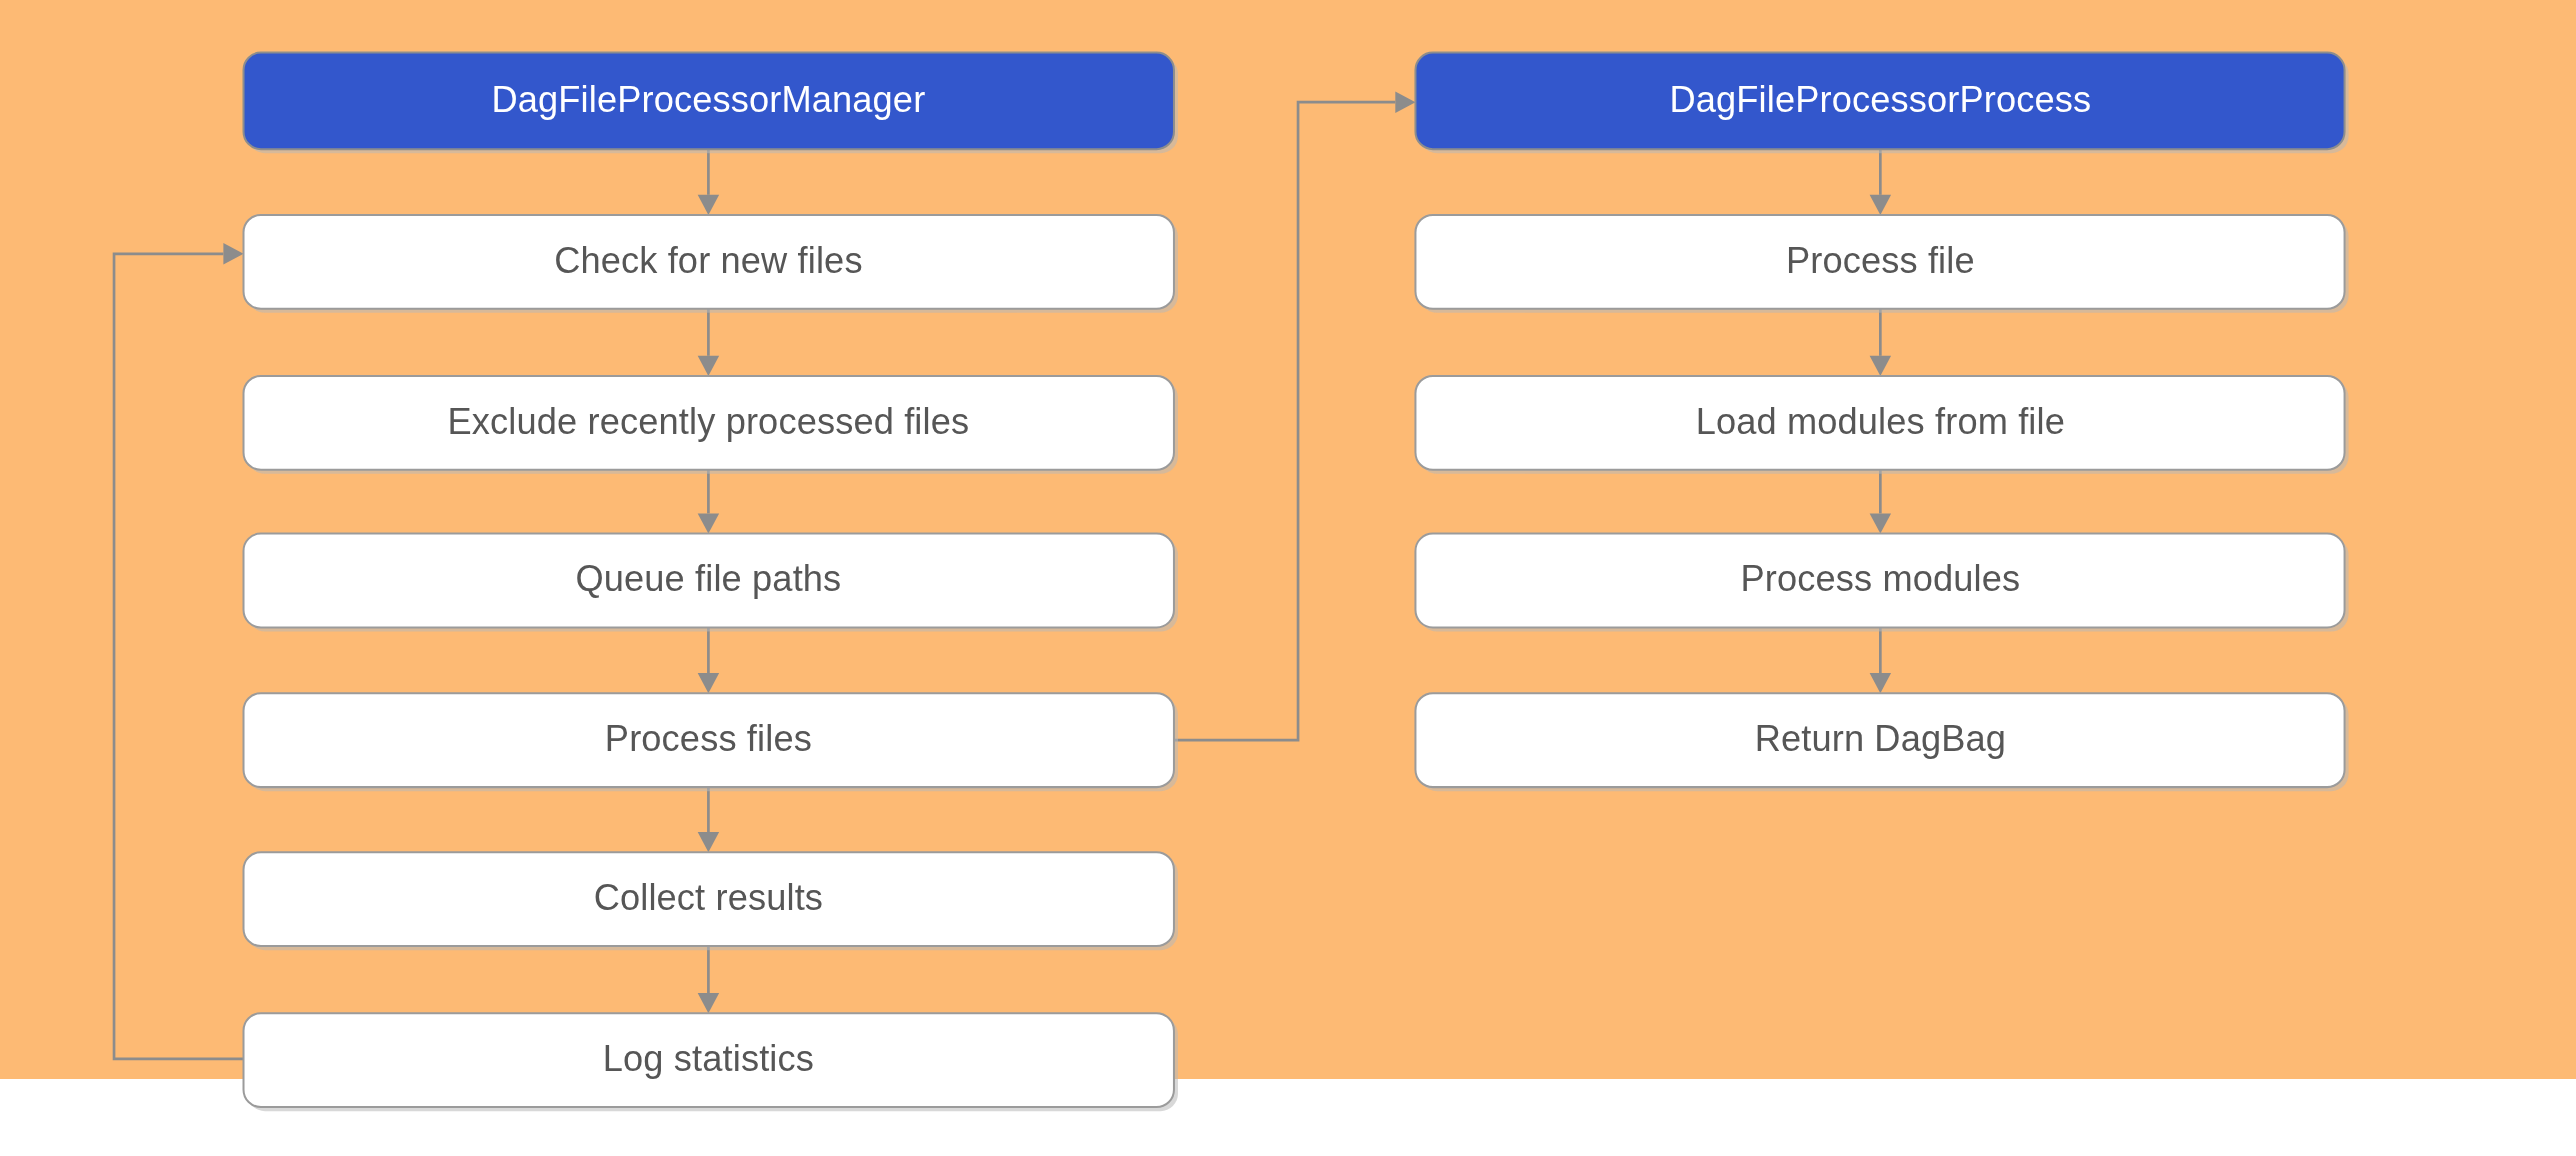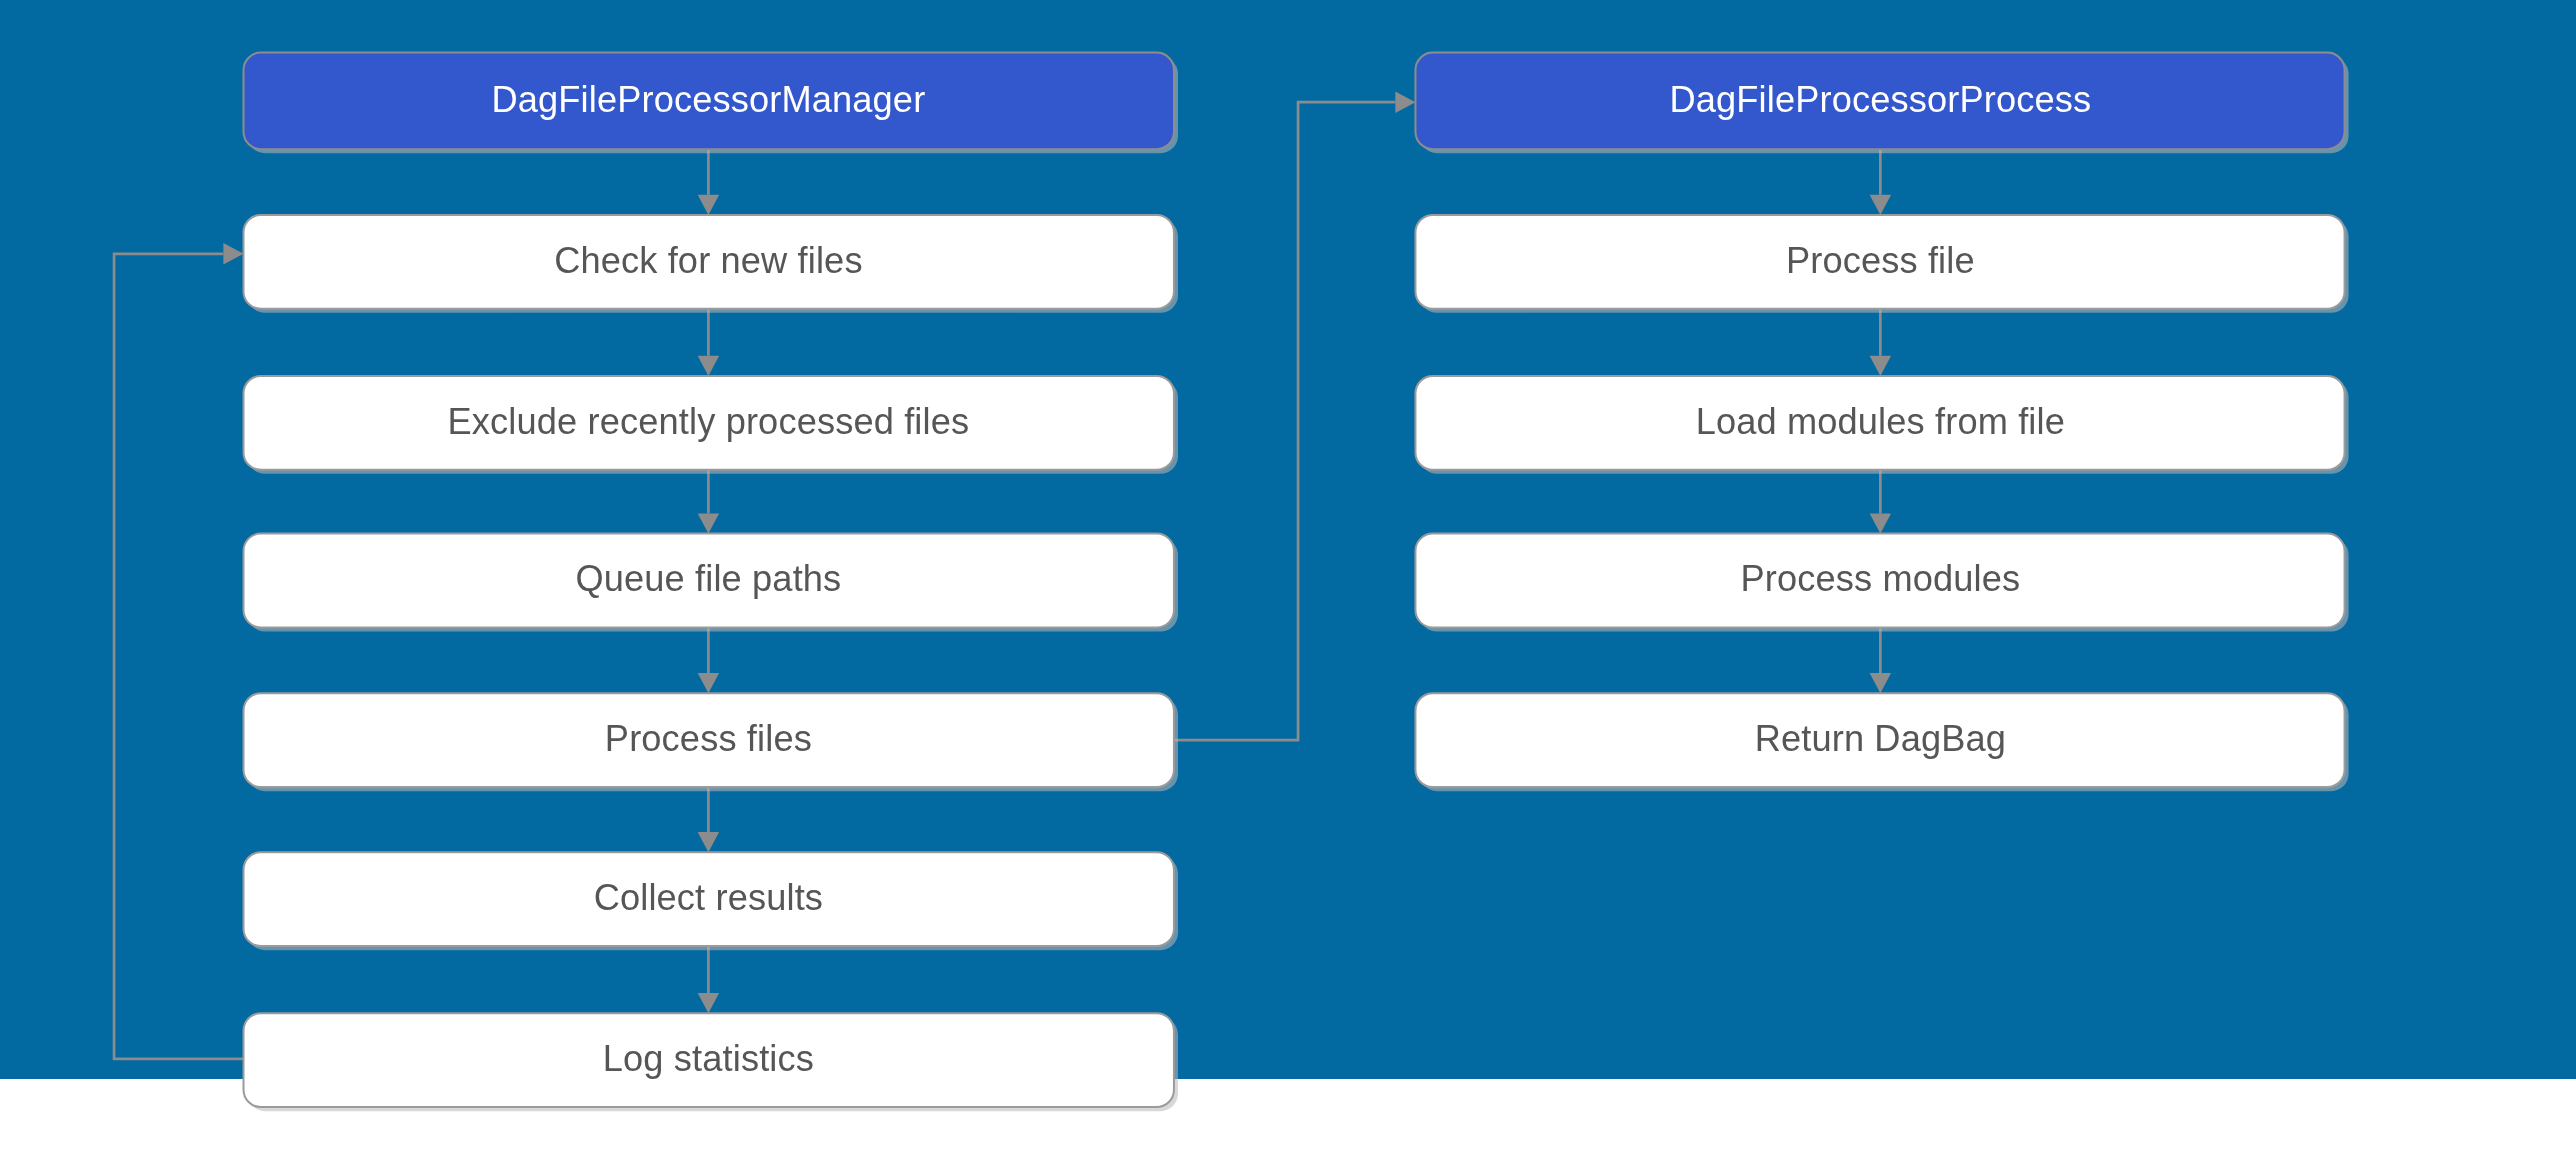--- a/index.html
+++ b/index.html
@@ -11,21 +11,21 @@
   body {
     width: 2576px;
     height: 1157px;
     overflow: hidden;
     font-family: "Liberation Sans", sans-serif;
   }
   #diagram-root {
     position: relative;
     width: 2576px;
     height: 1079px;
-    background: #0369a1;
+    background: #fdba74;
   }
   svg#flowchart {
     display: block;
     width: 2576px;
     height: 1157px;
   }
   .node-box {
     fill: #ffffff;
     stroke: #9b9b9b;
     stroke-width: 3;

